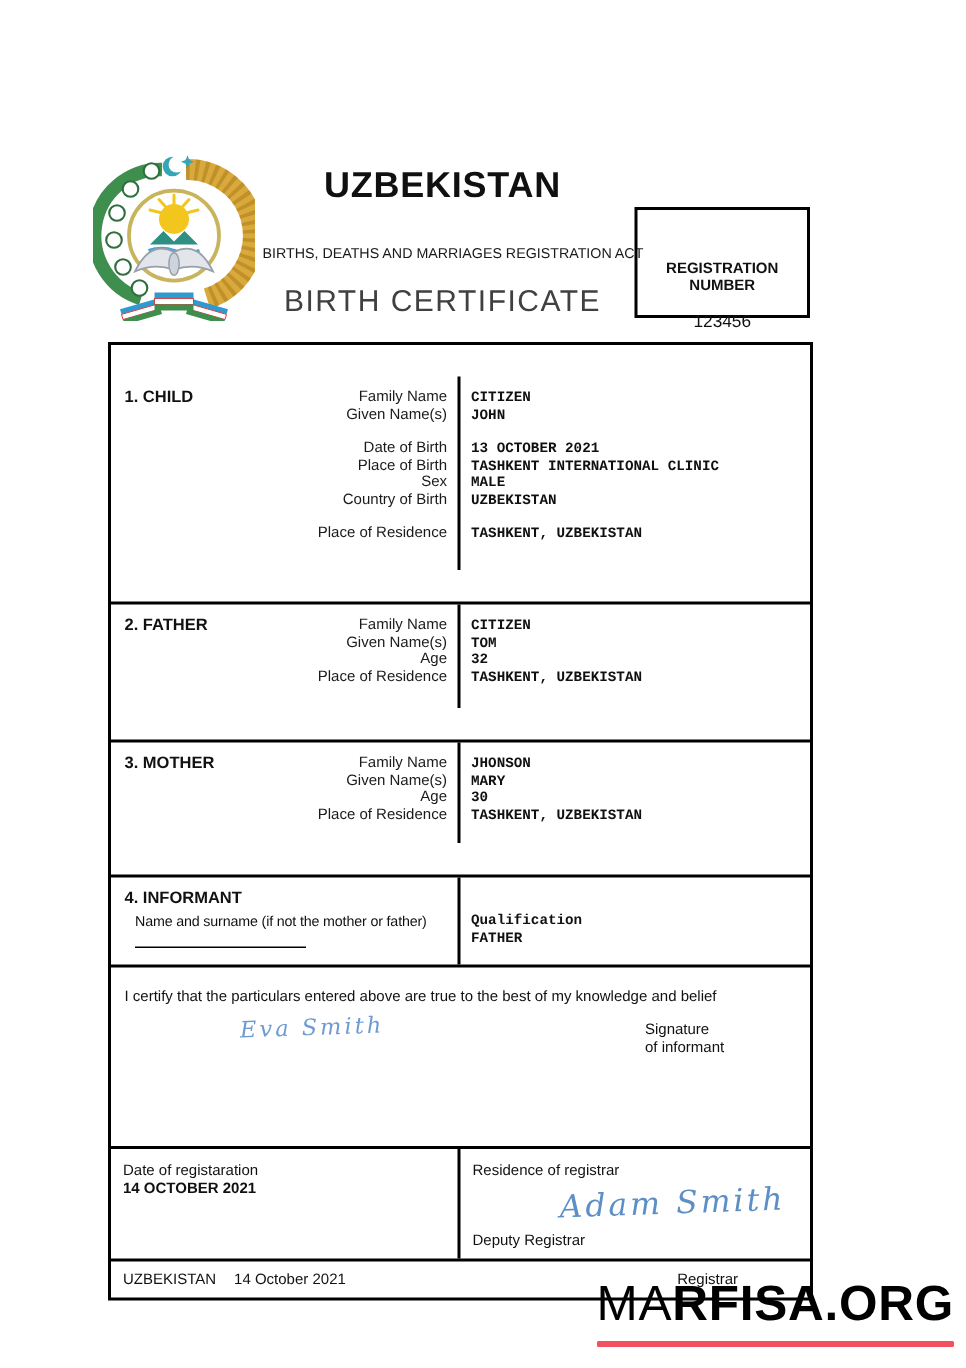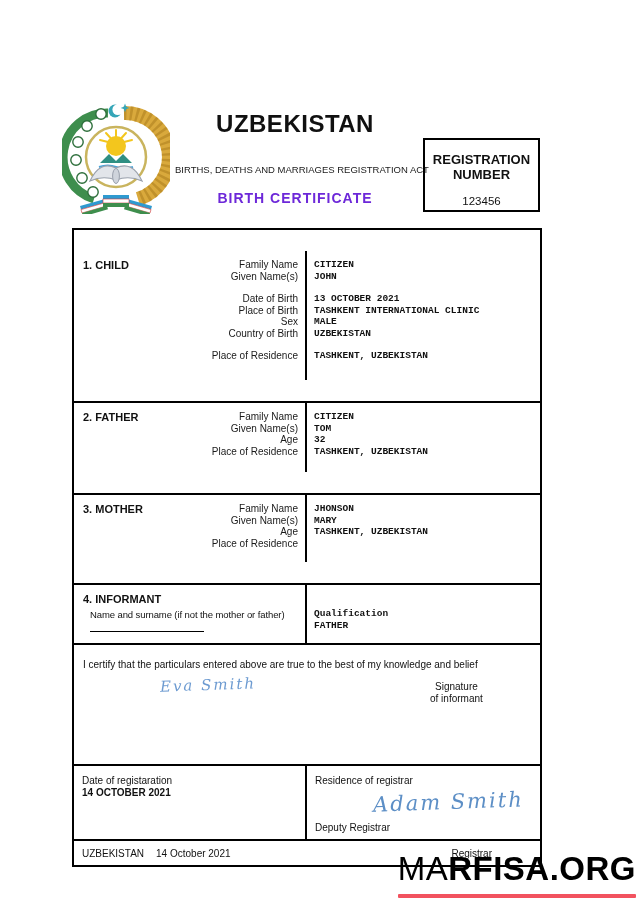--- a/index.html
+++ b/index.html
@@ -6,24 +6,24 @@
   .page {
     position:relative; width:644px; height:912px; background:#ffffff;
     font-family:"Liberation Sans", sans-serif; color:#111; overflow:hidden;
   }
 
   
   .emblem { position:absolute; left:62px; top:100px; width:108px; height:114px; }
   .header-center { position:absolute; left:175px; top:110px; width:240px; text-align:center; white-space:nowrap; }
   .country-title { font-size:24px; font-weight:bold; letter-spacing:0.5px; color:#101010; }
   .act-line { margin-top:26px; font-size:9.5px; color:#1a1a1a; }
-  .cert-title { margin-top:15px; font-size:14px; font-weight:bold; letter-spacing:1px; color:#6d28d9; }
+  .cert-title { margin-top:15px; font-size:20px; font-weight:normal; letter-spacing:1px; color:#404040; }
 
   .reg-box { position:absolute; left:423px; top:138px; width:113px; height:70px; border:2px solid #000; text-align:center; }
-  .reg-label { margin-top:12px; font-size:13px; font-weight:bold; }
+  .reg-label { margin-top:34px; font-size:10px; font-weight:bold; }
   .reg-number { margin-top:13px; font-size:11.5px; }
 
   
   .cert-table { position:absolute; left:72px; top:228px; width:466px; border:2px solid #000; }
   .trow { position:relative; box-sizing:border-box; border-top:2px solid #000; }
   .trow:first-child { border-top:none; }
   .split { display:grid; grid-template-columns:231px 1fr;margin-top:21px; }
   .cell-left { position:relative; overflow:hidden; }
   .cell-right { position:relative; border-left:2px solid #000; overflow:hidden; }
 
@@ -44,21 +44,21 @@
 
   
   .informant-name-label { position:absolute; left:16px; top:24px; font-size:9.5px; letter-spacing:-0.1px; white-space:nowrap; }
   .informant-underline { position:absolute; left:16px; top:46px; width:114px; border-top:1.4px solid #000; }
   .informant-values { padding:23px 0 0 7px; font-family:"Liberation Mono", monospace; font-weight:bold; font-size:9.5px; }
 
   
   .certify-statement { position:absolute; left:9px; top:14px; font-size:10px; }
   .sig { font-family:"DejaVu Serif", serif; font-style:italic; white-space:nowrap; }
   .sig-eva { position:absolute; left:86px; top:31px; font-size:15px; letter-spacing:2px; color:#6d9bd1; transform:rotate(-2deg); }
-  .sig-label-block { position:absolute; left:356px; top:36px; font-size:10px; line-height:12px;text-align:center; }
+  .sig-label-block { position:absolute; left:356px; top:36px; font-size:10px; line-height:12px; }
 
   
   .regdate-label { position:absolute; left:8px; top:9px; font-size:10px; }
   .regdate-value { position:absolute; left:8px; top:21px; font-size:10px; font-weight:bold; }
   .regsig-label { position:absolute; left:8px; top:9px; font-size:10px; }
   .sig-adam { position:absolute; left:66px; top:24px; font-size:21px; letter-spacing:2px; color:#5d8fc6; transform:rotate(-2deg); }
   .deputy-title { position:absolute; left:8px; top:56px; font-size:10px; }
 
   
   .r-foot { display:flex; align-items:center; font-size:10px; }
@@ -199,20 +199,21 @@
           <div class="line">Family Name</div>
           <div class="line">Given Name(s)</div>
           <div class="line">Age</div>
           <div class="line">Place of Residence</div>
         </div>
       </div>
       <div class="cell-right">
         <div class="values">
           <div class="line">JHONSON</div>
           <div class="line">MARY</div>
+          <div class="line">30</div>
           <div class="line">TASHKENT, UZBEKISTAN</div>
         </div>
       </div>
     </div>
 
     <div class="trow split r-informant">
       <div class="cell-left">
         <div class="section-title">4. INFORMANT</div>
         <div class="informant-name-label">Name and surname (if not the mother or father)</div>
         <div class="informant-underline"></div>

